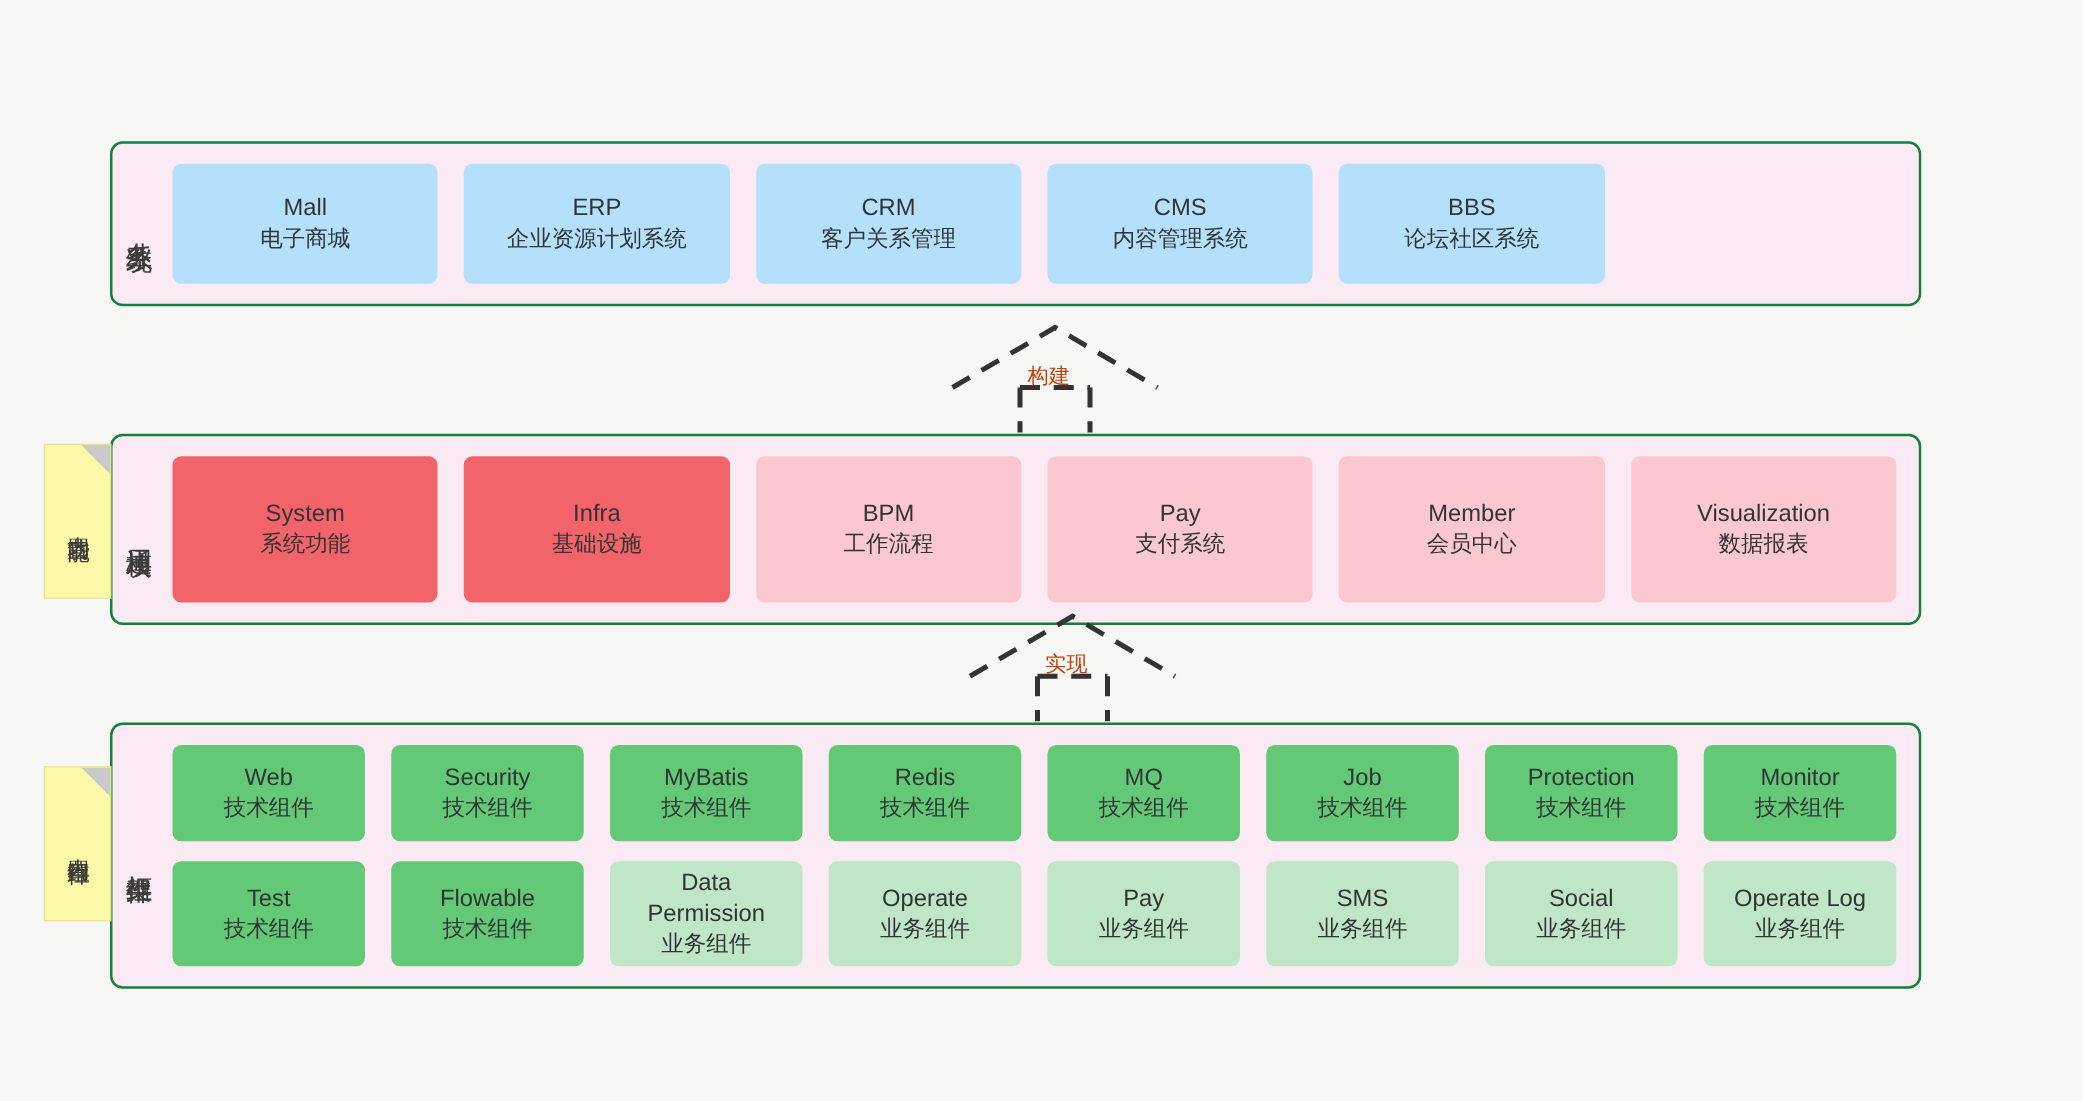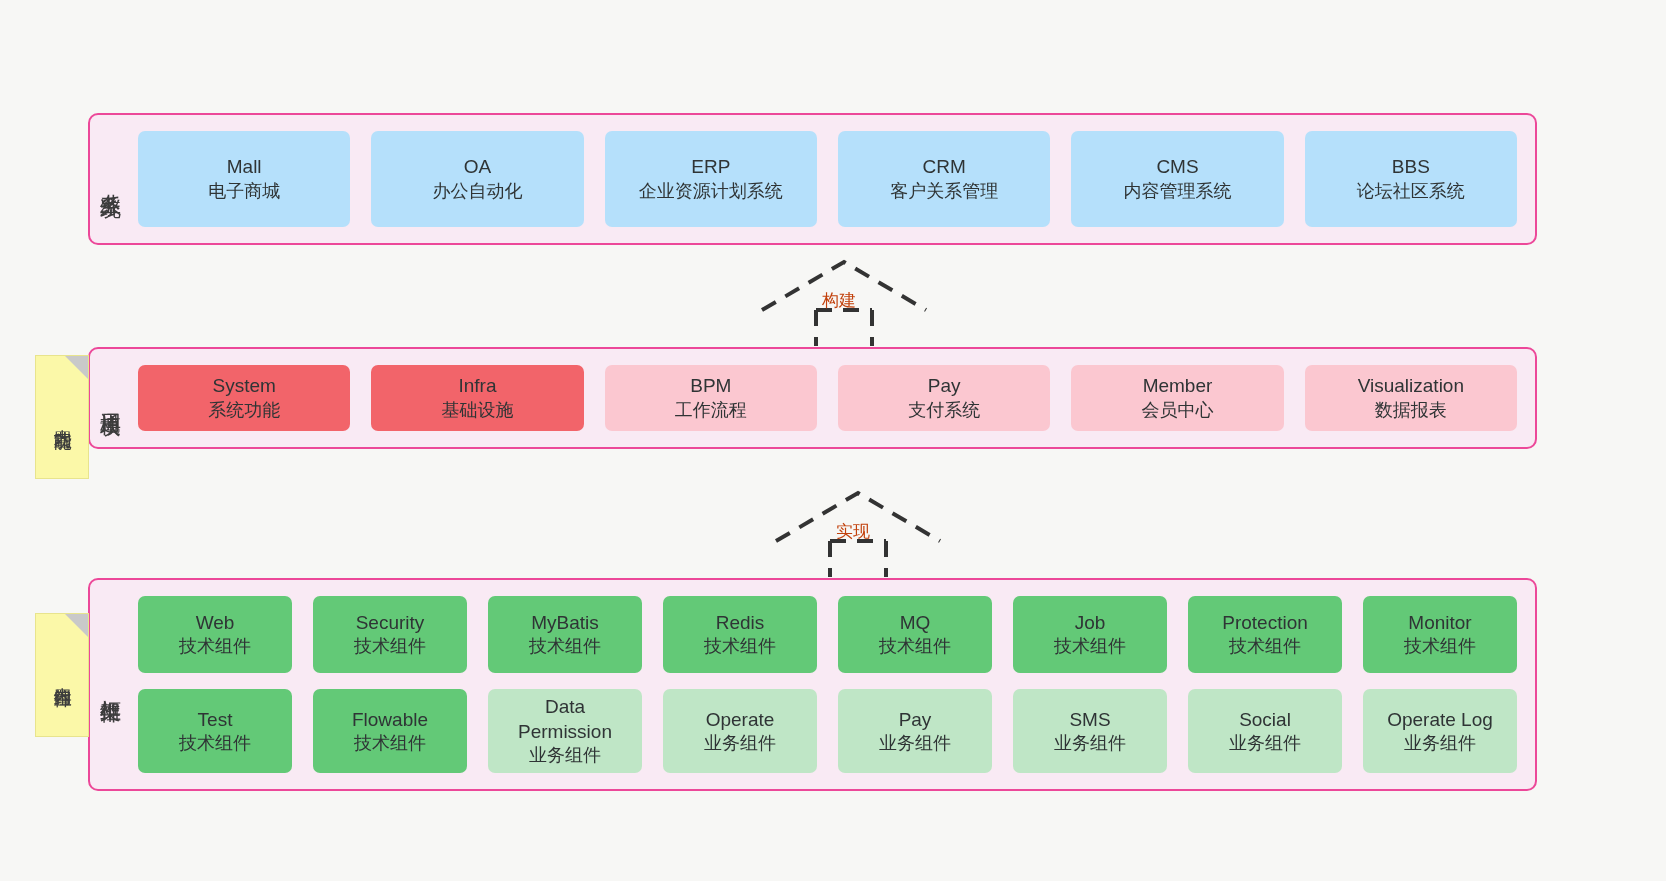--- a/index.html
+++ b/index.html
@@ -20,21 +20,21 @@
     height: 881px;
     background: #f7f7f5;
   }
 
   
   .layer {
     position: absolute;
     display: flex;
     align-items: stretch;
     background: #f9eaf4;
-    border: 2px solid #ec4899;
+    border: 2px solid #15803d;
     border-radius: 10px;
   }
 
   
   .layer-label {
     flex: 0 0 auto;
     width: 40px;
     display: flex;
     align-items: center;
     justify-content: center;
@@ -121,21 +121,21 @@
   .arrow-label {
     position: absolute;
     font-size: 17px;
     color: #c2410c;
     background: transparent;
     white-space: nowrap;
   }
 
   
   #layer-business  { left: 88px;  top: 113px; width: 1449px; height: 132px; }
-  #layer-common    { left: 88px;  top: 347px; width: 1449px; height: 102px; }
+  #layer-common    { left: 88px;  top: 347px; width: 1449px; height: 153px; }
   #layer-framework { left: 88px;  top: 578px; width: 1449px; height: 213px; }
 
   #note-builtin-function  { left: 35px; top: 355px; width: 54px; height: 124px; }
   #note-builtin-component { left: 35px; top: 613px; width: 54px; height: 124px; }
 
   #arrow-build   { left: 754px; top: 258px; width: 180px; height: 88px; }
   #arrow-realize { left: 768px; top: 489px; width: 180px; height: 88px; }
 </style>
 </head>
 <body>
@@ -144,24 +144,20 @@
 
   <div class="layer" id="layer-business">
     <div class="layer-label">业务系统</div>
     <div class="cards cols6">
 
       <div class="card c-blue">
         <span class="en">Mall</span>
         <span class="cn">电子商城</span>
       </div>
 
-      <div class="card c-blue">
-        <span class="en">OA</span>
-        <span class="cn">办公自动化</span>
-      </div>
 
       <div class="card c-blue">
         <span class="en">ERP</span>
         <span class="cn">企业资源计划系统</span>
       </div>
 
       <div class="card c-blue">
         <span class="en">CRM</span>
         <span class="cn">客户关系管理</span>
       </div>

